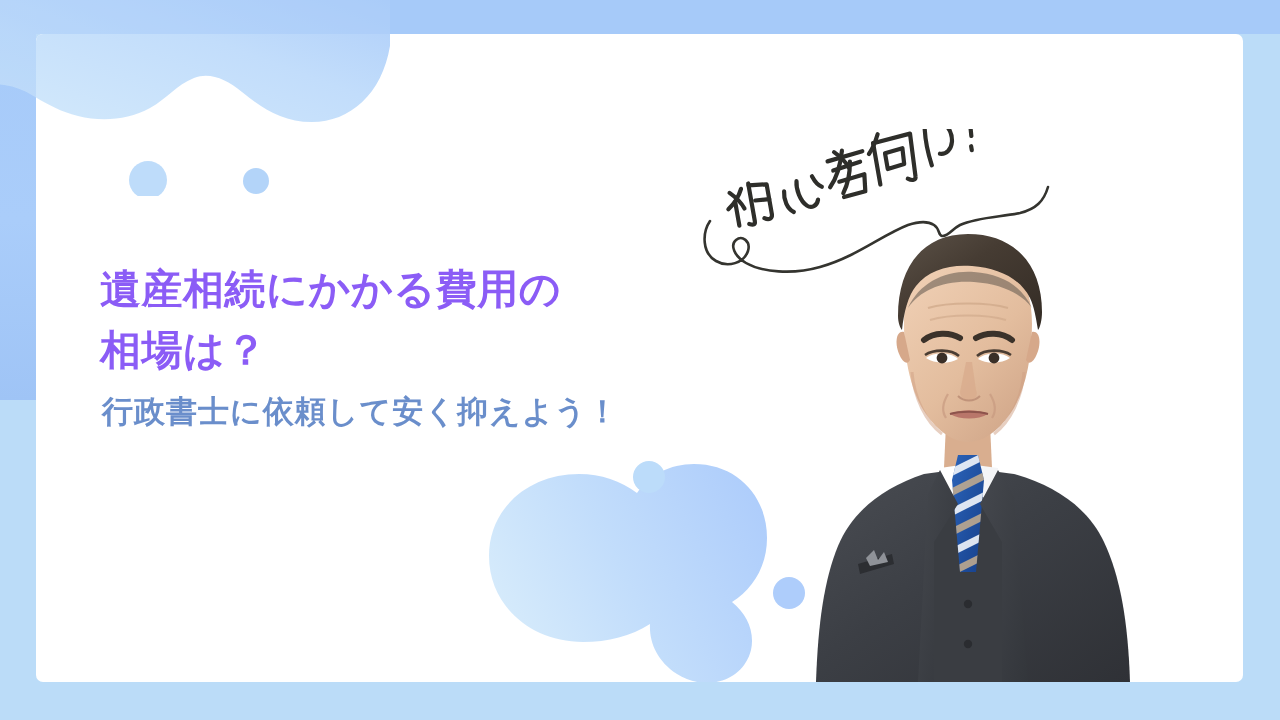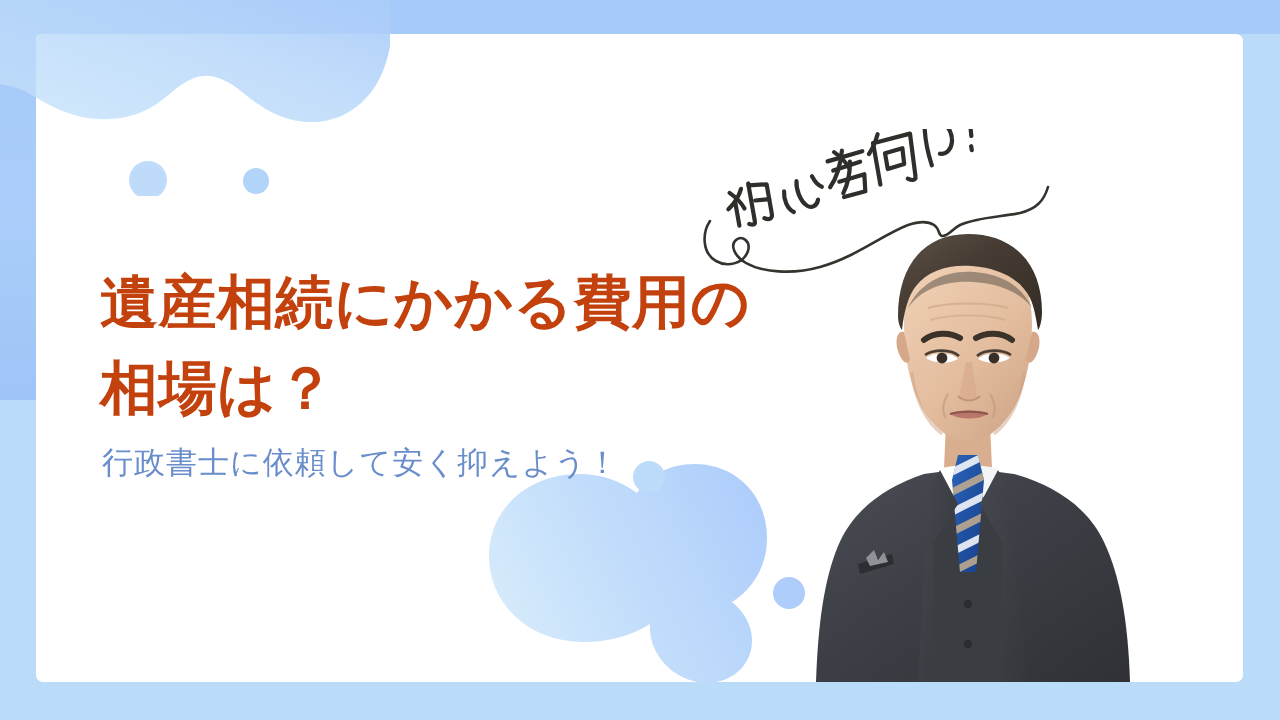--- a/index.html
+++ b/index.html
@@ -73,32 +73,32 @@
   
   .copy{
     position:absolute;
     left:64px;           
     top:225px;
     z-index:4;
     width:790px;
   }
   .headline{
     margin:0;
-    color:#c2410c;
-    font-size:58px;
+    color:#8b5cf6;
+    font-size:41px;
     font-weight:700;
     line-height:1.48;
     letter-spacing:.5px;
     white-space:pre-line;
   }
   .subline{
     margin:12px 0 0 2px;
     color:#6a8ecb;
     font-size:31px;
-    font-weight:400;
+    font-weight:700;
     line-height:1.3;
     letter-spacing:1px;
   }
 
   
   .badge{
     position:absolute;
     left:660px;top:95px;     
     width:370px;height:150px;
     z-index:6;

